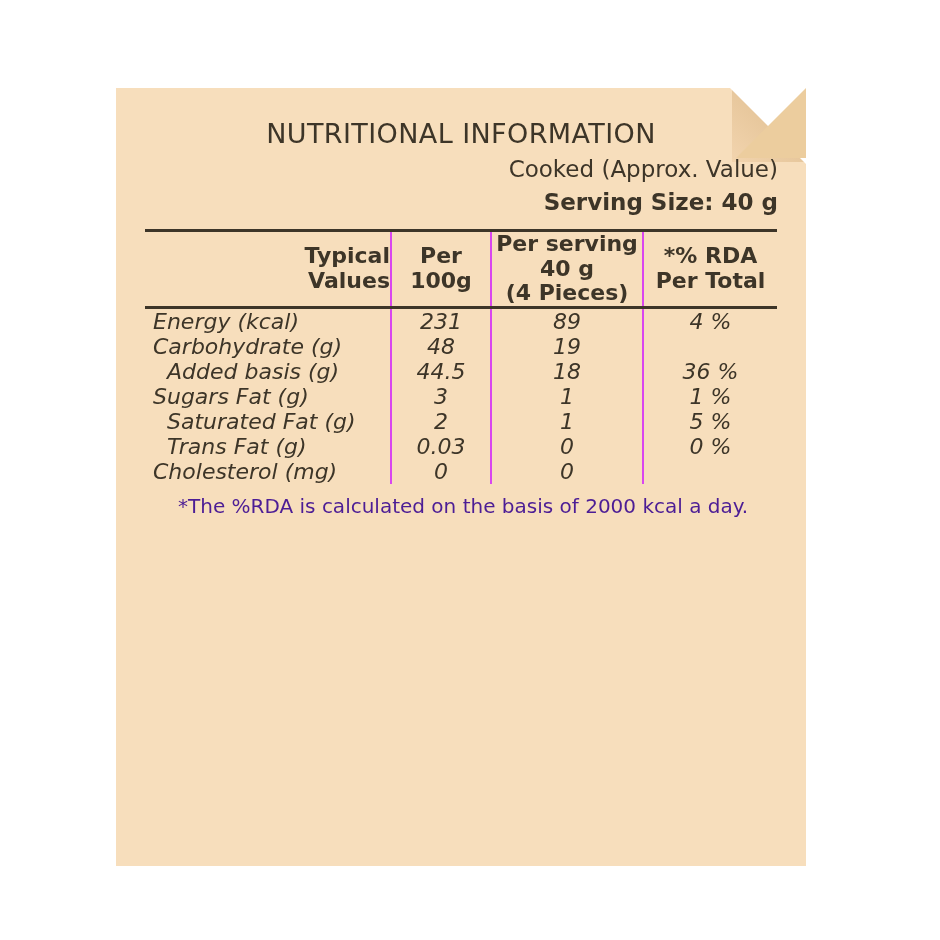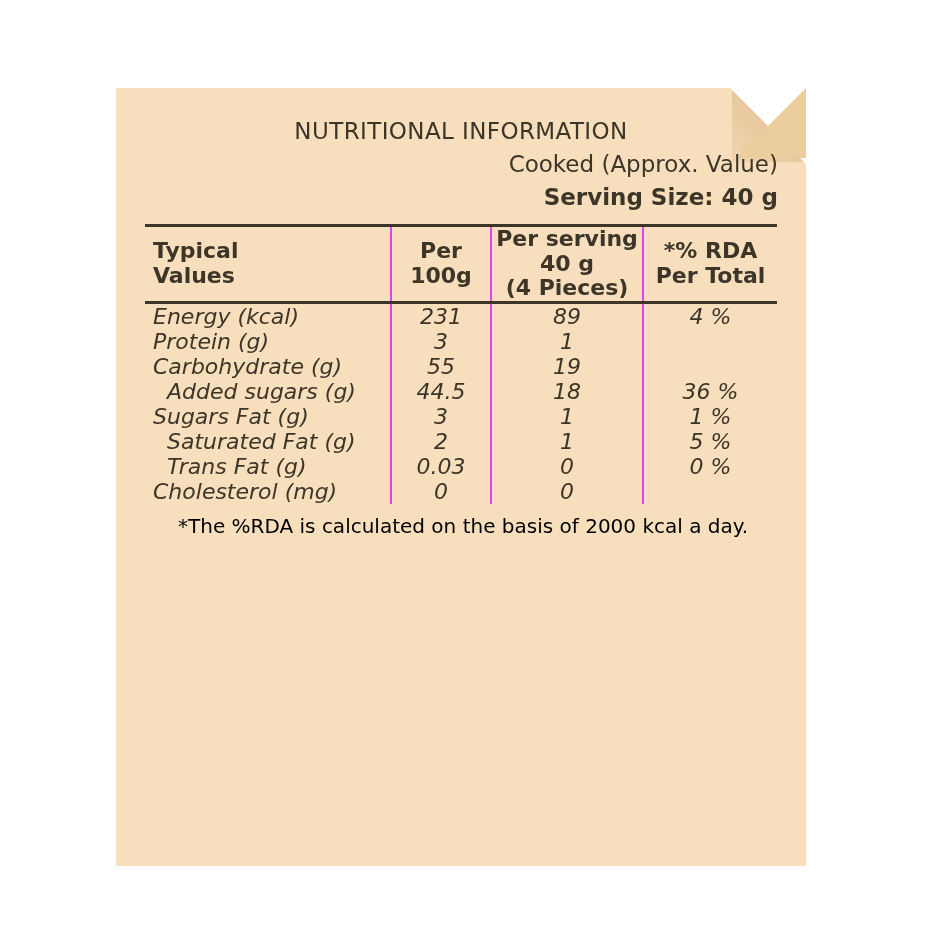--- a/index.html
+++ b/index.html
@@ -52,21 +52,21 @@
   }
 
   .inner {
     position: relative;
     z-index: 5;
     padding: 0 28px;
   }
 
   .title {
     text-align: center;
-    font-size: 23px;
+    font-size: 27px;
     color: #3d3528;
     letter-spacing: 0.4px;
     margin-top: 30px;
     font-family: "DejaVu Sans", sans-serif;
   }
   .subtitle {
     text-align: right;
     font-size: 23px;
     color: #3d3528;
     margin-top: 7px;
@@ -95,21 +95,21 @@
   }
 
   .hdr td {
     font-size: 22px;
     font-weight: bold;
     text-align: center;
     padding: 8px 2px 10px 2px;
     line-height: 1.12;
   }
   .hdr td.lbl {
-    text-align: left;
+    text-align: right;
     padding-left: 8px;
   }
 
   .vline {
     border-left: 2px solid #d946ef;
   }
 
   .row td {
     font-size: 22px;
     text-align: center;
@@ -120,21 +120,21 @@
     text-align: left;
     padding-left: 8px;
   }
   .row td.lbl.indent {
     padding-left: 22px;
   }
 
   .footnote {
     text-align: left;
     font-size: 20px;
-    color: #000000;
+    color: #4c1d95;
     padding: 10px 0 0 34px;
   }
 
   .c1 { width: 246px; }
   .c2 { width: 100px; }
   .c3 { width: 152px; }
   .c4 { width: 134px; }
 </style>
 </head>
 <body>
@@ -176,33 +176,27 @@
               <div>Per Total</div>
             </td>
           </tr>
           <tr class="row">
             <td class="lbl">Energy (kcal)</td>
             <td class="vline">231</td>
             <td class="vline">89</td>
             <td class="vline">4 %</td>
           </tr>
           <tr class="row">
-            <td class="lbl">Protein (g)</td>
-            <td class="vline">3</td>
-            <td class="vline">1</td>
-            <td class="vline"></td>
-          </tr>
-          <tr class="row">
             <td class="lbl">Carbohydrate (g)</td>
-            <td class="vline">55</td>
+            <td class="vline">48</td>
             <td class="vline">19</td>
             <td class="vline"></td>
           </tr>
           <tr class="row">
-            <td class="lbl indent">Added sugars (g)</td>
+            <td class="lbl indent">Added basis (g)</td>
             <td class="vline">44.5</td>
             <td class="vline">18</td>
             <td class="vline">36 %</td>
           </tr>
           <tr class="row">
             <td class="lbl">Sugars Fat (g)</td>
             <td class="vline">3</td>
             <td class="vline">1</td>
             <td class="vline">1 %</td>
           </tr>

